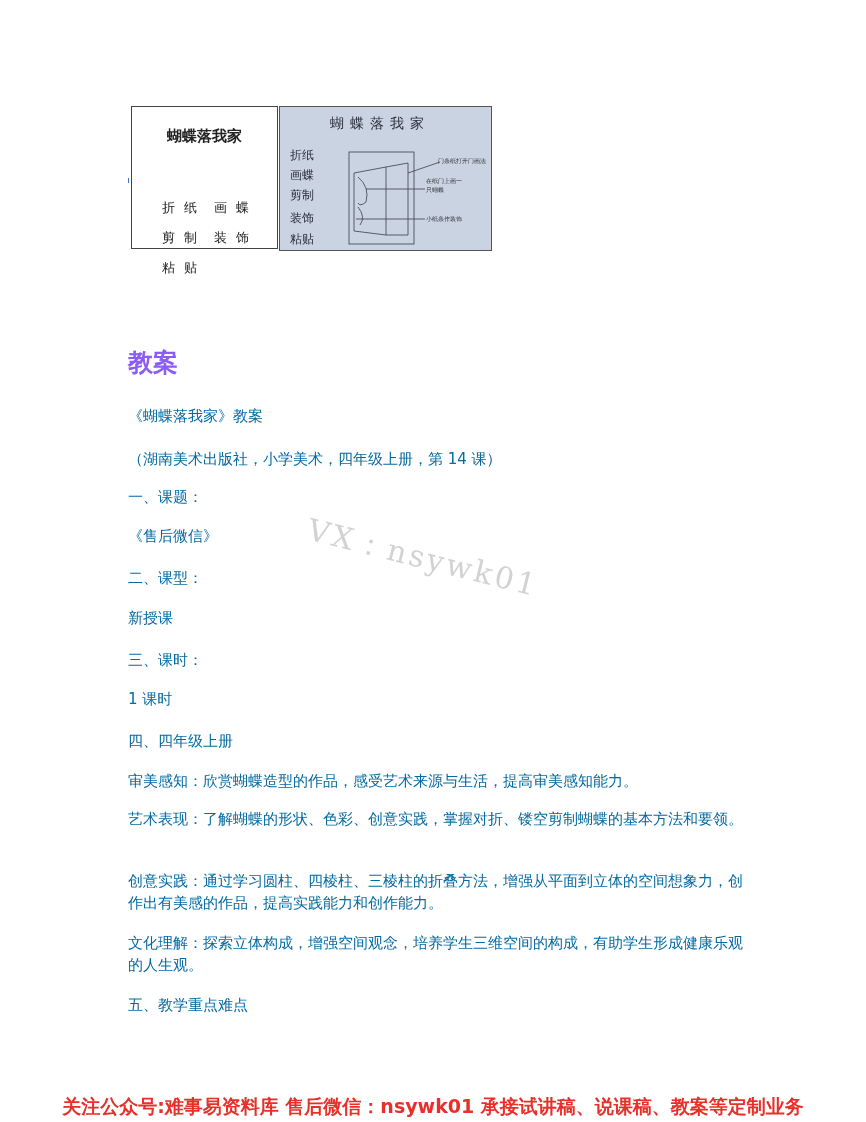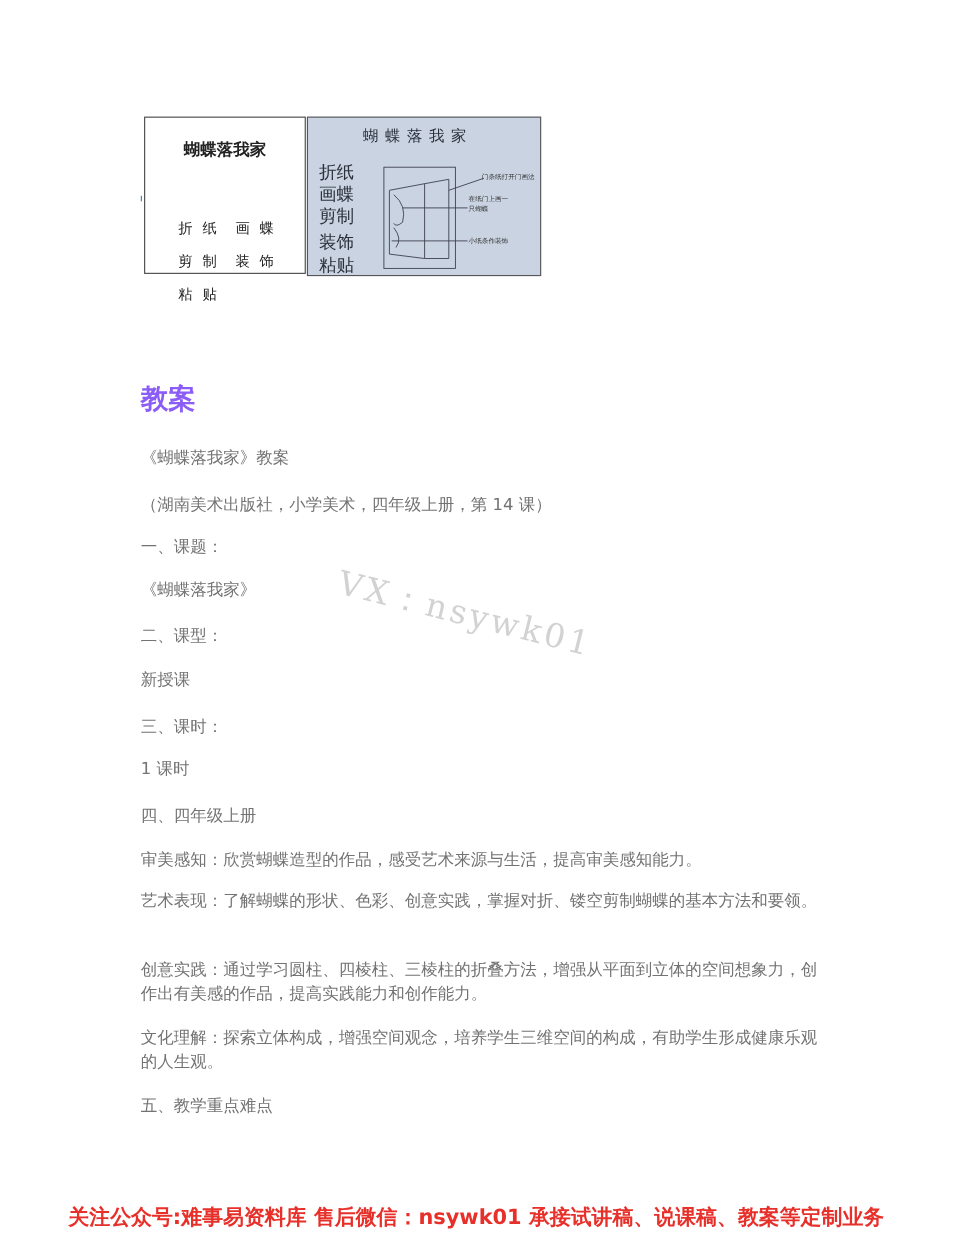--- a/index.html
+++ b/index.html
@@ -23,26 +23,26 @@
     }
     .fig-left .row { position: absolute; left: 30px; font-size: 13px; color: #222; letter-spacing: 2px; margin-top: 40px; }
     .fig-left .row span { display: inline-block; width: 22px; }
     .fig-left .row span.gap { width: 30px; }
     .fig-right {
       width: 213px; height: 145px; border: 1px solid #555; box-sizing: border-box;
       background: #c9d3e2; position: relative; overflow: hidden;
     }
     .hand { position: absolute; font-family: "DejaVu Serif", serif; color: #2a2f3a; }
     .hand.ttl { left: 50px; top: 8px; font-size: 14px; letter-spacing: 6px; }
-    .hand.side { left: 10px; font-size: 16px; }
+    .hand.side { left: 10px; font-size: 12px; }
     .hand.note { font-size: 6px; color: #333; }
     .doc-title {
       position: absolute; left: 128px; top: 346px; font-size: 25px; font-weight: bold; color: #8b5cf6;
     }
-    .para { position: absolute; left: 128px; font-size: 15px; color: #737373; line-height: 22px; width: 615px; }
+    .para { position: absolute; left: 128px; font-size: 15px; color: #0369a1; line-height: 22px; width: 615px; }
     .watermark {
       position: absolute; left: 313px; top: 510px; font-family: "DejaVu Serif", serif;
       font-size: 30px; color: #d2d2d2; transform: rotate(14deg); transform-origin: left top;
       letter-spacing: 3px;
     }
     .footer {
       position: absolute; left: 0; top: 1094px; width: 866px; text-align: center;
       color: #e8302a; font-size: 19px; font-weight: bold; letter-spacing: 0px;
     }
     .marker { position: absolute; left: 128px; top: 178px; width: 1px; height: 5px; background: #3a78c2; }
@@ -88,21 +88,21 @@
     <div class="hand note" style="left:146px;top:70px;width:40px">在纸门上画一只蝴蝶</div>
     <div class="hand note" style="left:146px;top:108px">小纸条作装饰</div>
   </div>
 </div>
 
 <div class="doc-title">教案</div>
 
 <div class="para" style="top:405px">《蝴蝶落我家》教案</div>
 <div class="para" style="top:448px">（湖南美术出版社，小学美术，四年级上册，第 14 课）</div>
 <div class="para" style="top:486px">一、课题：</div>
-<div class="para" style="top:525px">《蝴蝶落我家》</div>
+<div class="para" style="top:525px">《售后微信》</div>
 <div class="para" style="top:567px">二、课型：</div>
 <div class="para" style="top:607px">新授课</div>
 <div class="para" style="top:649px">三、课时：</div>
 <div class="para" style="top:688px">1 课时</div>
 <div class="para" style="top:730px">四、四年级上册</div>
 <div class="para" style="top:770px">审美感知：欣赏蝴蝶造型的作品，感受艺术来源与生活，提高审美感知能力。</div>
 <div class="para" style="top:808px">艺术表现：了解蝴蝶的形状、色彩、创意实践，掌握对折、镂空剪制蝴蝶的基本方法和要领。</div>
 <div class="para" style="top:870px">创意实践：通过学习圆柱、四棱柱、三棱柱的折叠方法，增强从平面到立体的空间想象力，创作出有美感的作品，提高实践能力和创作能力。</div>
 <div class="para" style="top:932px">文化理解：探索立体构成，增强空间观念，培养学生三维空间的构成，有助学生形成健康乐观的人生观。</div>
 <div class="para" style="top:994px">五、教学重点难点</div>

